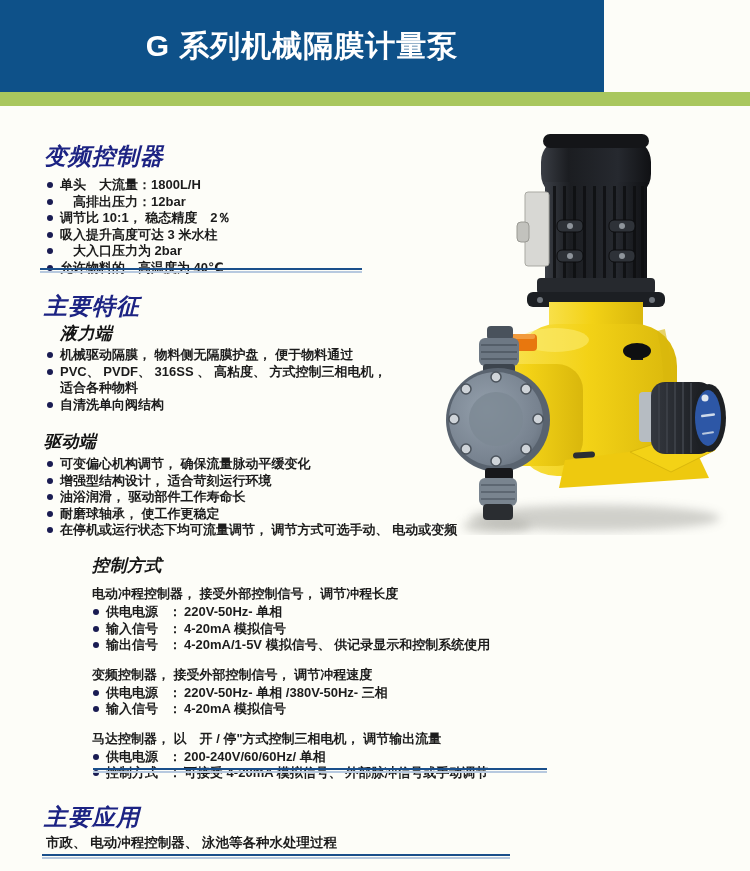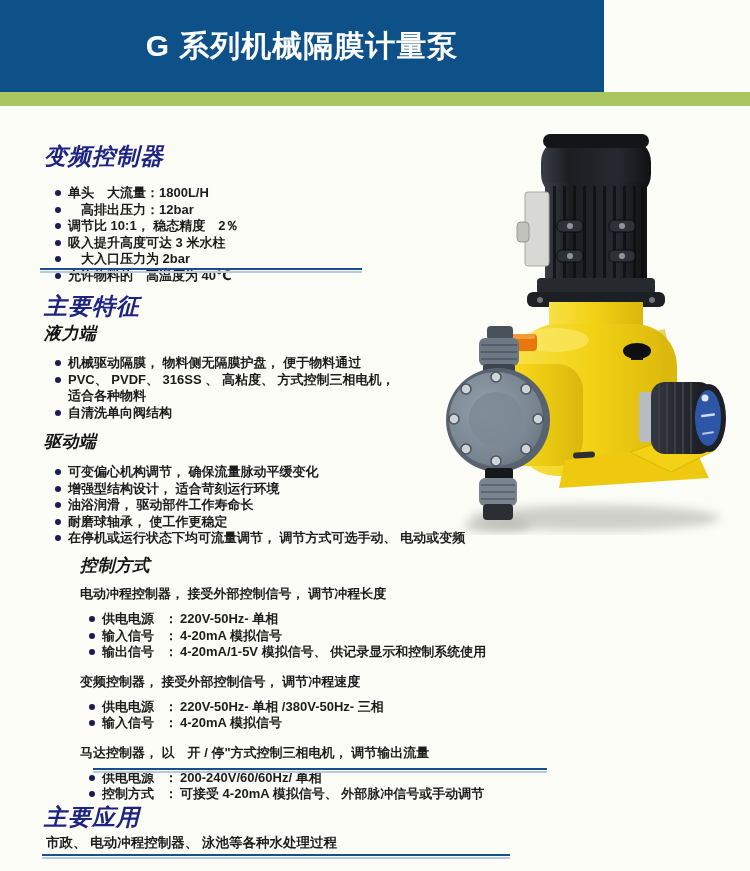--- a/index.html
+++ b/index.html
@@ -19,35 +19,35 @@
   .stripe{position:absolute;left:0;top:92px;width:750px;height:14px;background:#a9c75e;}
 
   h2.sec{
     position:absolute;margin:0;color:#1c2383;
     font-size:23px;font-weight:bold;font-style:italic;letter-spacing:1px;
   }
   h3.sub{
     position:absolute;margin:0;color:#141414;
     font-size:17px;font-weight:bold;font-style:italic;letter-spacing:0.5px;
   }
-  ul.blist{position:absolute;margin:9px;padding:0;list-style:none;z-index:2;}
+  ul.blist{position:absolute;margin:1px;padding:0;list-style:none;z-index:2;}
   ul.blist li{
     display:flex;align-items:flex-start;
     font-size:13px;font-weight:bold;line-height:16.5px;
   }
   .dot{
     flex:none;width:6px;height:6px;border-radius:50%;
     background:#1a1c52;margin:5px 7px 0 0;
   }
   .divider{
     position:absolute;height:1px;
     border-top:2px solid #1a4f8b;border-bottom:2px solid #b7c9df;
     background:transparent;z-index:2;
   }
-  .ctrl{position:absolute;left:80px;top:554px;width:585px;z-index:2;}
+  .ctrl{position:absolute;left:92px;top:554px;width:585px;z-index:2;}
   .ctrl h3{position:static;margin:0 0 8px 0;}
   .ctrl .grp{margin:0 0 12px 0;}
   .ctrl .intro{margin:0 0 2px 0;font-size:13px;font-weight:bold;line-height:17px;}
   .ctrl ul{position:static;}
   .ctrl li{line-height:17px;}
   .ctrl .lbl{flex:none;width:60px;}
   .ctrl .colon{flex:none;width:18px;text-align:center;}
   .ctrl .val{flex:1;}
   .apptext{
     position:absolute;left:46px;top:834px;margin:0;
@@ -89,21 +89,21 @@
       </li>
     <li>
         <span class="dot"></span>
         <span>允许物料的　高温度为 40℃</span>
       </li>
   </ul>
   <div class="divider" style="left:40px;top:268px;width:322px;"></div>
 
   <h2 class="sec" style="left:44px;top:291px;">主要特征</h2>
 
-  <h3 class="sub" style="left:44px;top:322px;">液力端</h3>
+  <h3 class="sub" style="left:60px;top:322px;">液力端</h3>
   <ul class="blist" style="left:46px;top:346px;width:356px;">
     <li>
         <span class="dot"></span>
         <span>机械驱动隔膜， 物料侧无隔膜护盘， 便于物料通过</span>
       </li>
     <li>
         <span class="dot"></span>
         <span>PVC、 PVDF、 316SS 、 高粘度、 方式控制三相电机， 适合各种物料</span>
       </li>
     <li>

